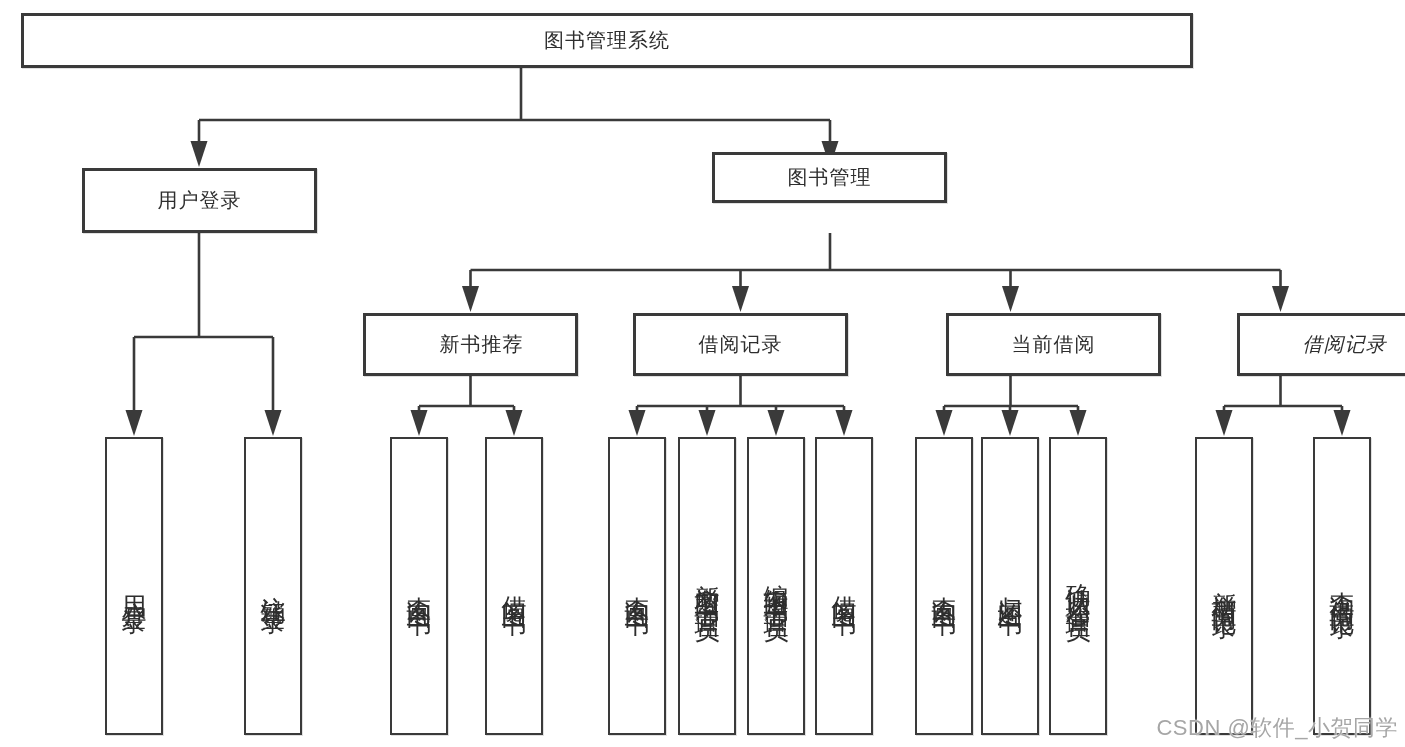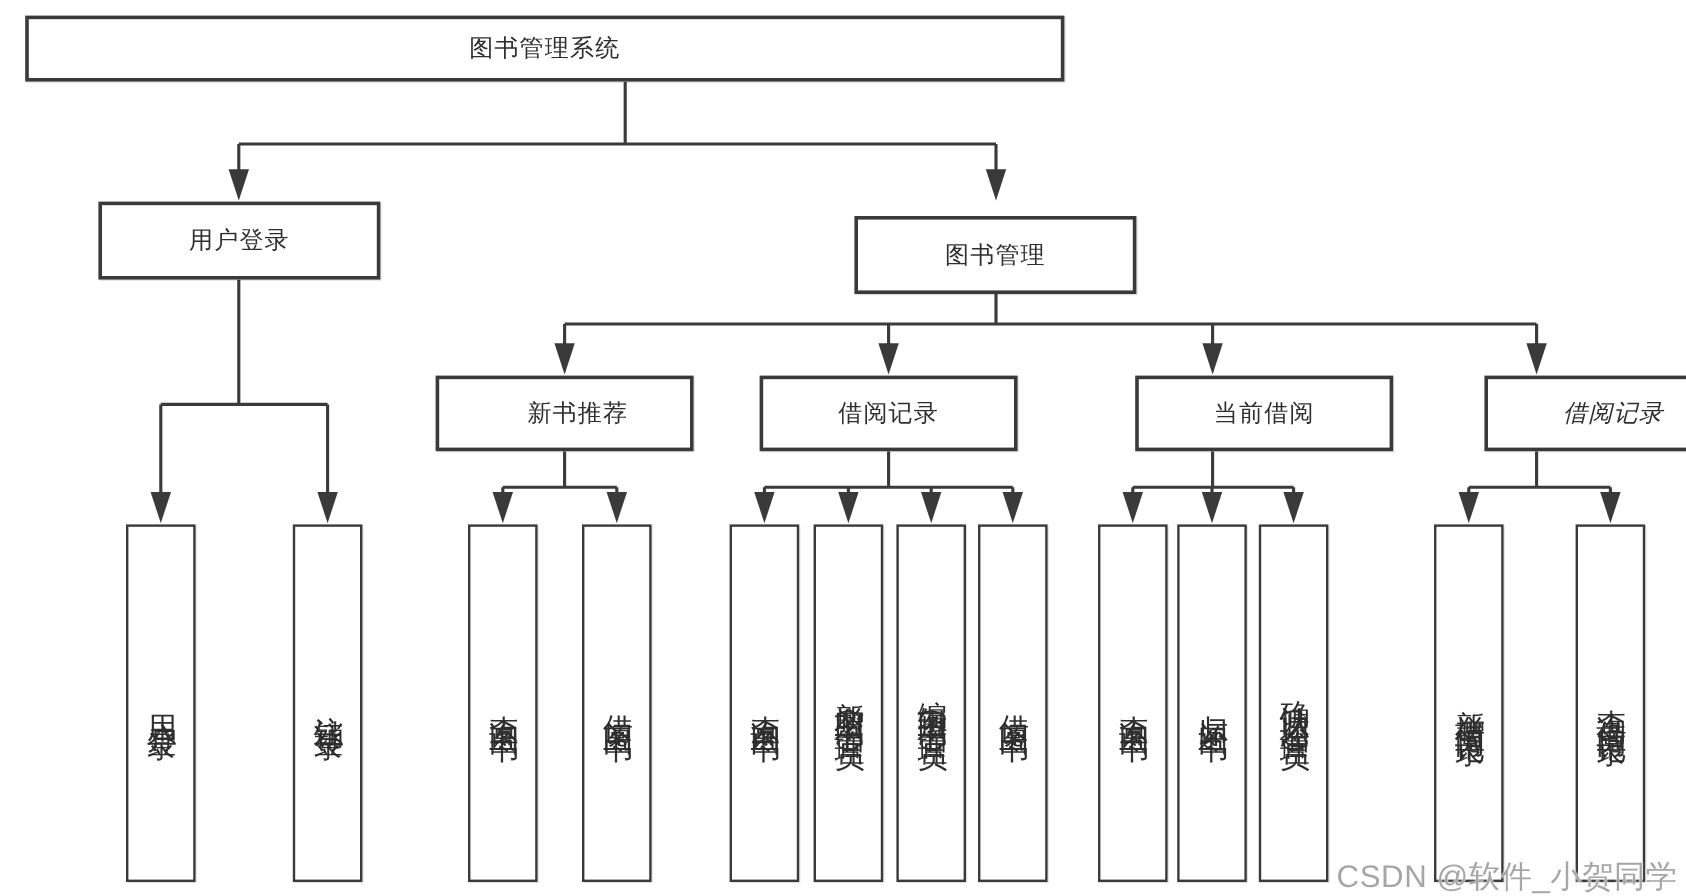--- a/index.html
+++ b/index.html
@@ -46,45 +46,45 @@
   }
   .node.leaf {
     border-width: 2.5px;
     writing-mode: vertical-rl;
     text-orientation: mixed;
     font-size: 25px;
     letter-spacing: 5px;
     line-height: 1;
   }
   
-  .n-root { left: 21px;  top: 13px;  width: 866px; height: 55px; }
+  .n-root { left: 21px;  top: 13px;  width: 1172px; height: 55px; }
   
   .n-l2a  { left: 82px;  top: 168px; width: 235px; height: 65px; }
-  .n-l2b  { left: 712px; top: 180px; width: 235px; height: 65px; }
+  .n-l2b  { left: 712px; top: 152px; width: 235px; height: 51px; }
   
   .n-l3   { top: 313px; width: 215px; height: 63px; }
   .n-l3a  { left: 363px; padding-left: 22px; }
   .n-l3b  { left: 633px; }
   .n-l3c  { left: 946px; }
   .n-l3d  { left: 1237px; font-style: italic; }
   
   .leaf   { top: 437px; width: 58px; height: 298px; }
   .n-g1a { left: 105px; }  .n-g1b { left: 244px; }
   .n-g2a { left: 390px; }  .n-g2b { left: 485px; }
   .n-g3a { left: 608px; }  .n-g3b { left: 678px; }
   .n-g3c { left: 747px; }  .n-g3d { left: 815px; }
   .n-g4a { left: 915px; }  .n-g4b { left: 981px; }
   .n-g4c { left: 1049px; }
   .n-g5a { left: 1195px; } .n-g5b { left: 1313px; }
   .watermark {
     position: absolute;
     right: 7px; top: 713px;
     z-index: 5;
     color: var(--watermark);
-    font-size: 26px;
+    font-size: 22px;
     letter-spacing: 0.5px;
     text-shadow: 0 0 2px #ffffff, 0 0 1px #ffffff;
   }
 </style>
 </head>
 <body>
 
 <div class="canvas">
 
   <svg class="edges" viewBox="0 0 1405 747" xmlns="http://www.w3.org/2000/svg">

